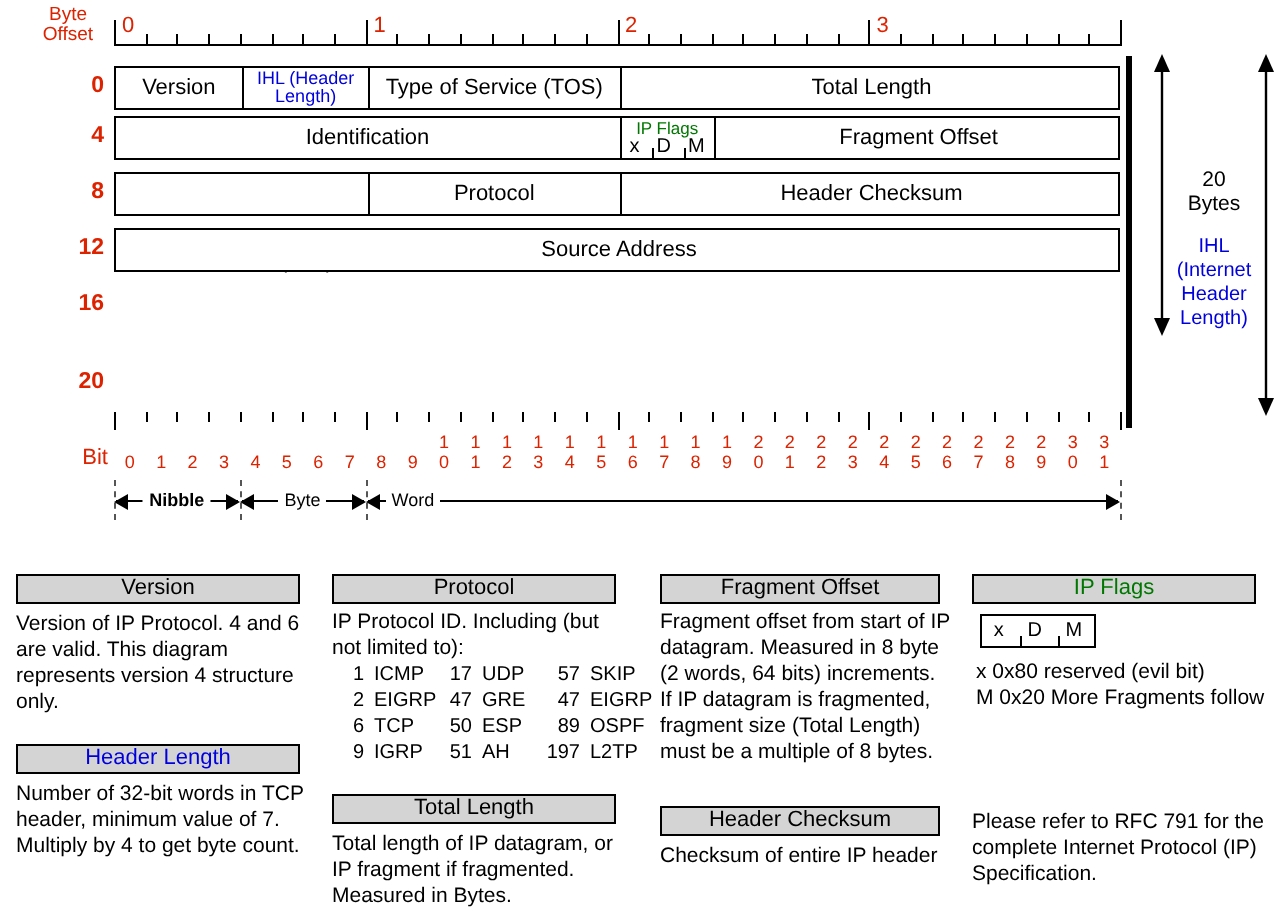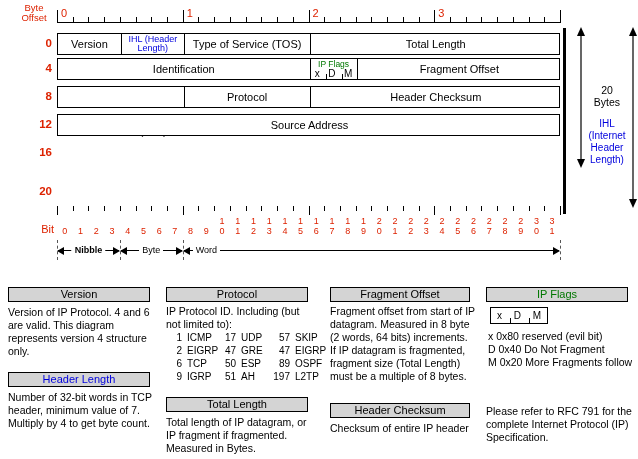--- a/index.html
+++ b/index.html
@@ -423,19 +423,18 @@
     <div class="nbody" style="left:330px;top:422px;width:146px">Checksum of entire IP header</div>
 
     <div class="nhead green" style="left:486px;top:287px;width:142px">IP Flags</div>
     <div class="xdm">
       <span>x</span>
       <span>D</span>
       <span>M</span>
     </div>
     <div class="nbody" style="left:488px;top:330px;width:150px">
       <div>x 0x80 reserved (evil bit)</div>
-      <div>D 0x40 Do Not Fragment</div>
       <div>M 0x20 More Fragments follow</div>
     </div>
 
     <div class="nbody" style="left:486px;top:405px;width:148px">Please refer to RFC 791 for the complete Internet Protocol (IP) Specification.</div>
   </div>
 </div>
 
 </body></html>

